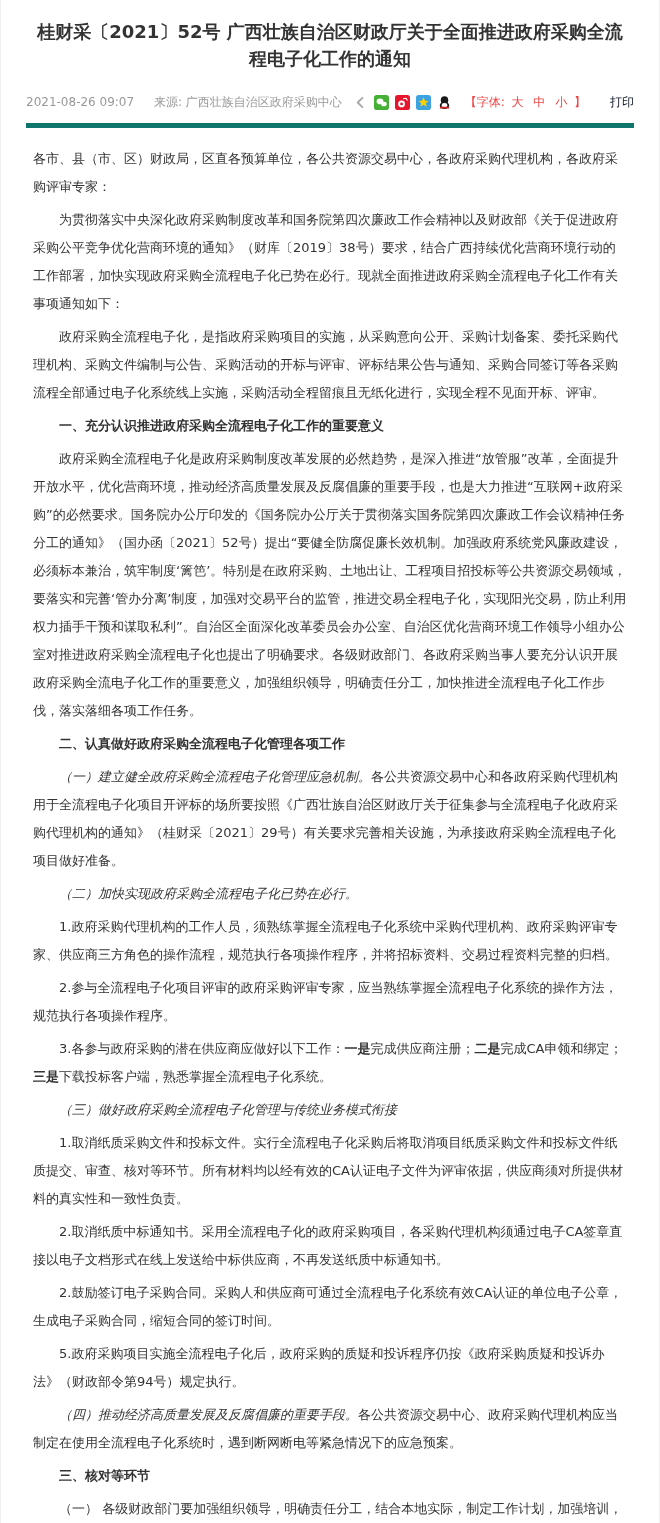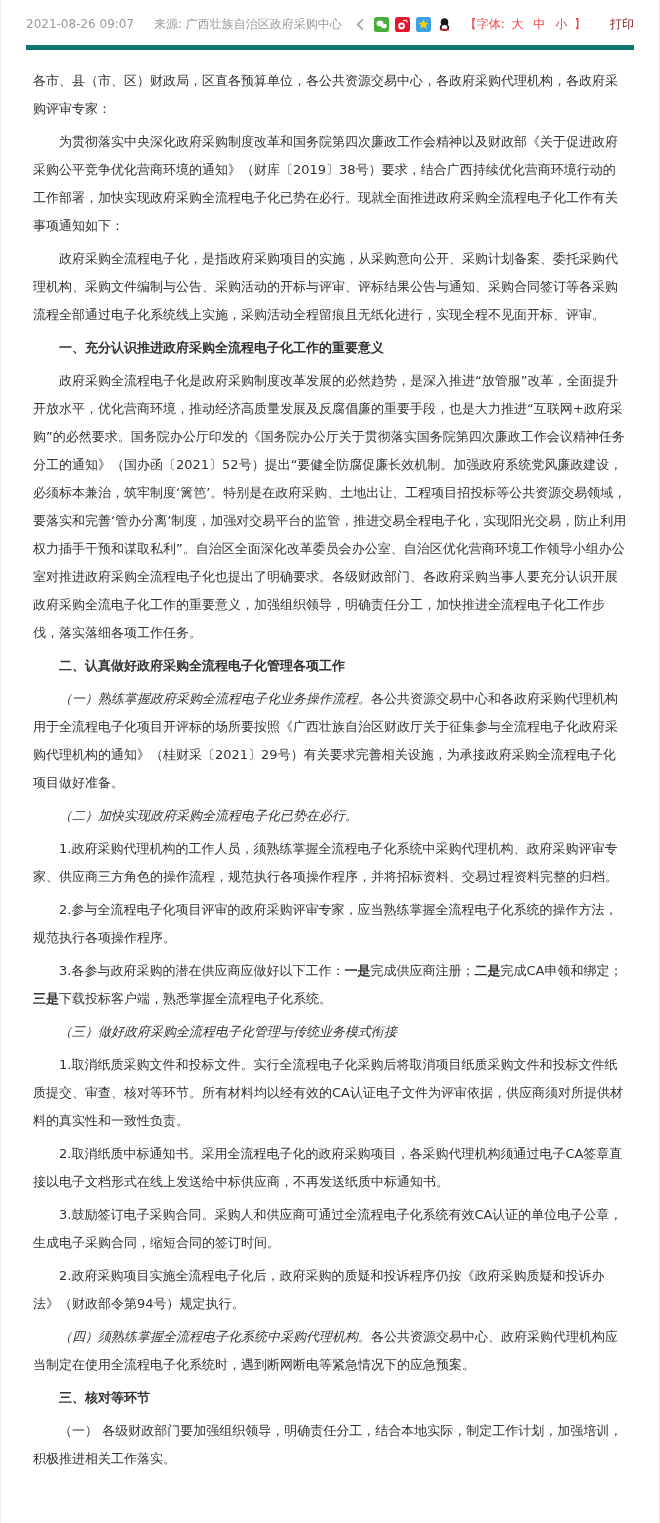--- a/index.html
+++ b/index.html
@@ -19,34 +19,35 @@
     font-size: 12px; color: #999; padding: 2px 0 12px 0;
     border-bottom: 5px solid #0f766e;
   }
   .meta-left .meta-date { margin-right: 16px; }
   .meta-right { display: flex; align-items: center; color: #555; white-space: nowrap; }
   .share-group { display: flex; align-items: center; margin-right: 10px; }
   .icon { width: 15px; height: 15px; display: inline-block; margin: 0 3px; cursor: pointer; }
   .icon svg { display: block; width: 100%; height: 100%; }
   .font-widget { color: #ef4444; }
   .font-size-option { cursor: pointer; margin: 0 3px; }
-  .print-btn { margin-left: 24px; color: #7f1d1d; cursor: pointer; }
+  .print-btn { margin-left: 24px; color: #0f172a; cursor: pointer; }
   .article { padding-top: 12px; font-size: 13px; line-height: 28px; color: #333; }
   .article p { margin: 5px 7px; }
   .p-indent { text-indent: 2em; }
   .p-flush { text-indent: 0; }
   .run-normal { font-weight: 400; }
   .run-bold { font-weight: 700; }
   .run-kai { font-family: "Liberation Serif", serif; font-style: italic; }
 </style>
 </head>
 <body>
 
 <div class="page">
 
+  <h1 class="title">桂财采〔2021〕52号 广西壮族自治区财政厅关于全面推进政府采购全流程电子化工作的通知</h1>
 
   <div class="meta-row">
     <div class="meta-left">
       <span class="meta-date">2021-08-26 09:07</span>
       <span class="meta-source">来源: 广西壮族自治区政府采购中心</span>
     </div>
     <div class="meta-right">
       <span class="share-group">
         <span class="icon">
           <svg viewBox="0 0 16 16">
@@ -94,28 +95,28 @@
     </div>
   </div>
 
   <div class="article">
       <p class="p-flush"><span class="run-normal">各市、县（市、区）财政局，区直各预算单位，各公共资源交易中心，各政府采购代理机构，各政府采购评审专家：</span></p>
       <p class="p-indent"><span class="run-normal">为贯彻落实中央深化政府采购制度改革和国务院第四次廉政工作会精神以及财政部《关于促进政府采购公平竞争优化营商环境的通知》（财库〔2019〕38号）要求，结合广西持续优化营商环境行动的工作部署，加快实现政府采购全流程电子化已势在必行。现就全面推进政府采购全流程电子化工作有关事项通知如下：</span></p>
       <p class="p-indent"><span class="run-normal">政府采购全流程电子化，是指政府采购项目的实施，从采购意向公开、采购计划备案、委托采购代理机构、采购文件编制与公告、采购活动的开标与评审、评标结果公告与通知、采购合同签订等各采购流程全部通过电子化系统线上实施，采购活动全程留痕且无纸化进行，实现全程不见面开标、评审。</span></p>
       <p class="p-indent"><span class="run-bold">一、充分认识推进政府采购全流程电子化工作的重要意义</span></p>
       <p class="p-indent"><span class="run-normal">政府采购全流程电子化是政府采购制度改革发展的必然趋势，是深入推进“放管服”改革，全面提升开放水平，优化营商环境，推动经济高质量发展及反腐倡廉的重要手段，也是大力推进“互联网+政府采购”的必然要求。国务院办公厅印发的《国务院办公厅关于贯彻落实国务院第四次廉政工作会议精神任务分工的通知》（国办函〔2021〕52号）提出“要健全防腐促廉长效机制。加强政府系统党风廉政建设，必须标本兼治，筑牢制度‘篱笆’。特别是在政府采购、土地出让、工程项目招投标等公共资源交易领域，要落实和完善‘管办分离’制度，加强对交易平台的监管，推进交易全程电子化，实现阳光交易，防止利用权力插手干预和谋取私利”。自治区全面深化改革委员会办公室、自治区优化营商环境工作领导小组办公室对推进政府采购全流程电子化也提出了明确要求。各级财政部门、各政府采购当事人要充分认识开展政府采购全流电子化工作的重要意义，加强组织领导，明确责任分工，加快推进全流程电子化工作步伐，落实落细各项工作任务。</span></p>
       <p class="p-indent"><span class="run-bold">二、认真做好政府采购全流程电子化管理各项工作</span></p>
-      <p class="p-indent"><span class="run-kai">（一）熟练掌握政府采购全流程电子化业务操作流程。</span><span class="run-normal">各公共资源交易中心和各政府采购代理机构用于全流程电子化项目开评标的场所要按照《广西壮族自治区财政厅关于征集参与全流程电子化政府采购代理机构的通知》（桂财采〔2021〕29号）有关要求完善相关设施，为承接政府采购全流程电子化项目做好准备。</span></p>
+      <p class="p-indent"><span class="run-kai">（一）建立健全政府采购全流程电子化管理应急机制。</span><span class="run-normal">各公共资源交易中心和各政府采购代理机构用于全流程电子化项目开评标的场所要按照《广西壮族自治区财政厅关于征集参与全流程电子化政府采购代理机构的通知》（桂财采〔2021〕29号）有关要求完善相关设施，为承接政府采购全流程电子化项目做好准备。</span></p>
       <p class="p-indent"><span class="run-kai">（二）加快实现政府采购全流程电子化已势在必行。</span></p>
       <p class="p-indent"><span class="run-normal">1.政府采购代理机构的工作人员，须熟练掌握全流程电子化系统中采购代理机构、政府采购评审专家、供应商三方角色的操作流程，规范执行各项操作程序，并将招标资料、交易过程资料完整的归档。</span></p>
       <p class="p-indent"><span class="run-normal">2.参与全流程电子化项目评审的政府采购评审专家，应当熟练掌握全流程电子化系统的操作方法，规范执行各项操作程序。</span></p>
       <p class="p-indent"><span class="run-normal">3.各参与政府采购的潜在供应商应做好以下工作：</span><span class="run-bold">一是</span><span class="run-normal">完成供应商注册；</span><span class="run-bold">二是</span><span class="run-normal">完成CA申领和绑定；</span><span class="run-bold">三是</span><span class="run-normal">下载投标客户端，熟悉掌握全流程电子化系统。</span></p>
       <p class="p-indent"><span class="run-kai">（三）做好政府采购全流程电子化管理与传统业务模式衔接</span></p>
       <p class="p-indent"><span class="run-normal">1.取消纸质采购文件和投标文件。实行全流程电子化采购后将取消项目纸质采购文件和投标文件纸质提交、审查、核对等环节。所有材料均以经有效的CA认证电子文件为评审依据，供应商须对所提供材料的真实性和一致性负责。</span></p>
       <p class="p-indent"><span class="run-normal">2.取消纸质中标通知书。采用全流程电子化的政府采购项目，各采购代理机构须通过电子CA签章直接以电子文档形式在线上发送给中标供应商，不再发送纸质中标通知书。</span></p>
-      <p class="p-indent"><span class="run-normal">3.鼓励签订电子采购合同。采购人和供应商可通过全流程电子化系统有效CA认证的单位电子公章，生成电子采购合同，缩短合同的签订时间。</span></p>
-      <p class="p-indent"><span class="run-normal">2.政府采购项目实施全流程电子化后，政府采购的质疑和投诉程序仍按《政府采购质疑和投诉办法》（财政部令第94号）规定执行。</span></p>
-      <p class="p-indent"><span class="run-kai">（四）须熟练掌握全流程电子化系统中采购代理机构。</span><span class="run-normal">各公共资源交易中心、政府采购代理机构应当制定在使用全流程电子化系统时，遇到断网断电等紧急情况下的应急预案。</span></p>
+      <p class="p-indent"><span class="run-normal">2.鼓励签订电子采购合同。采购人和供应商可通过全流程电子化系统有效CA认证的单位电子公章，生成电子采购合同，缩短合同的签订时间。</span></p>
+      <p class="p-indent"><span class="run-normal">5.政府采购项目实施全流程电子化后，政府采购的质疑和投诉程序仍按《政府采购质疑和投诉办法》（财政部令第94号）规定执行。</span></p>
+      <p class="p-indent"><span class="run-kai">（四）推动经济高质量发展及反腐倡廉的重要手段。</span><span class="run-normal">各公共资源交易中心、政府采购代理机构应当制定在使用全流程电子化系统时，遇到断网断电等紧急情况下的应急预案。</span></p>
       <p class="p-indent"><span class="run-bold">三、核对等环节</span></p>
       <p class="p-indent"><span class="run-normal">（一） 各级财政部门要加强组织领导，明确责任分工，结合本地实际，制定工作计划，加强培训，积极推进相关工作落实。</span></p>
     </div>
 
 </div>
 
 </body></html>

